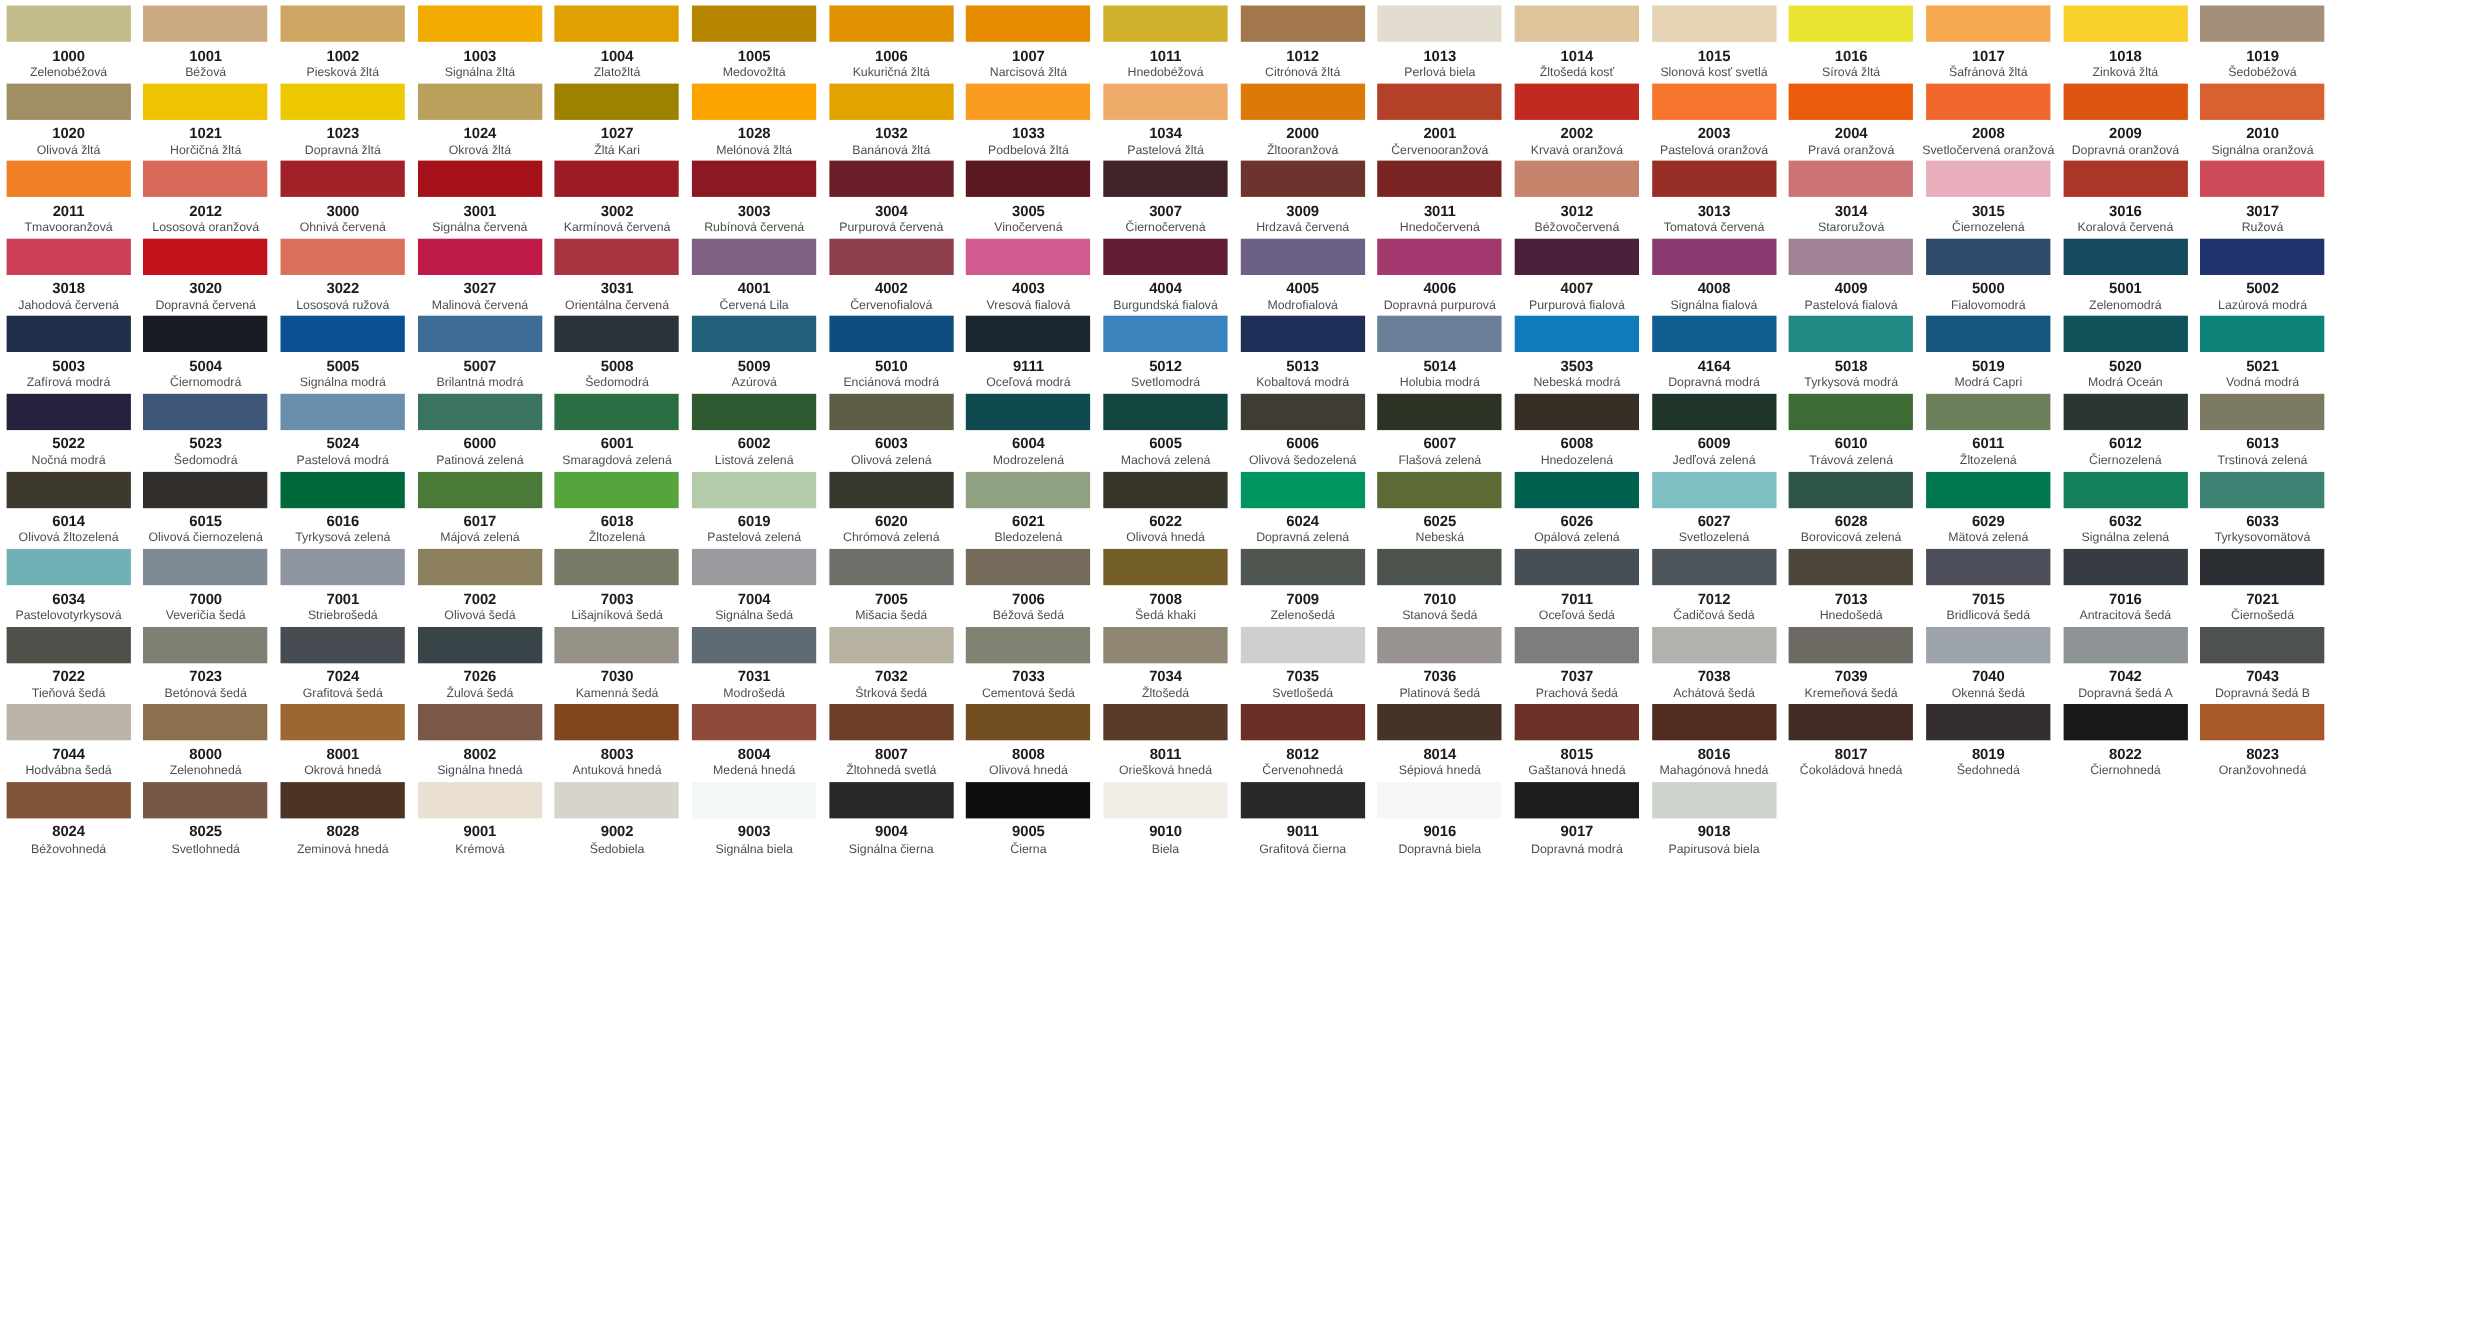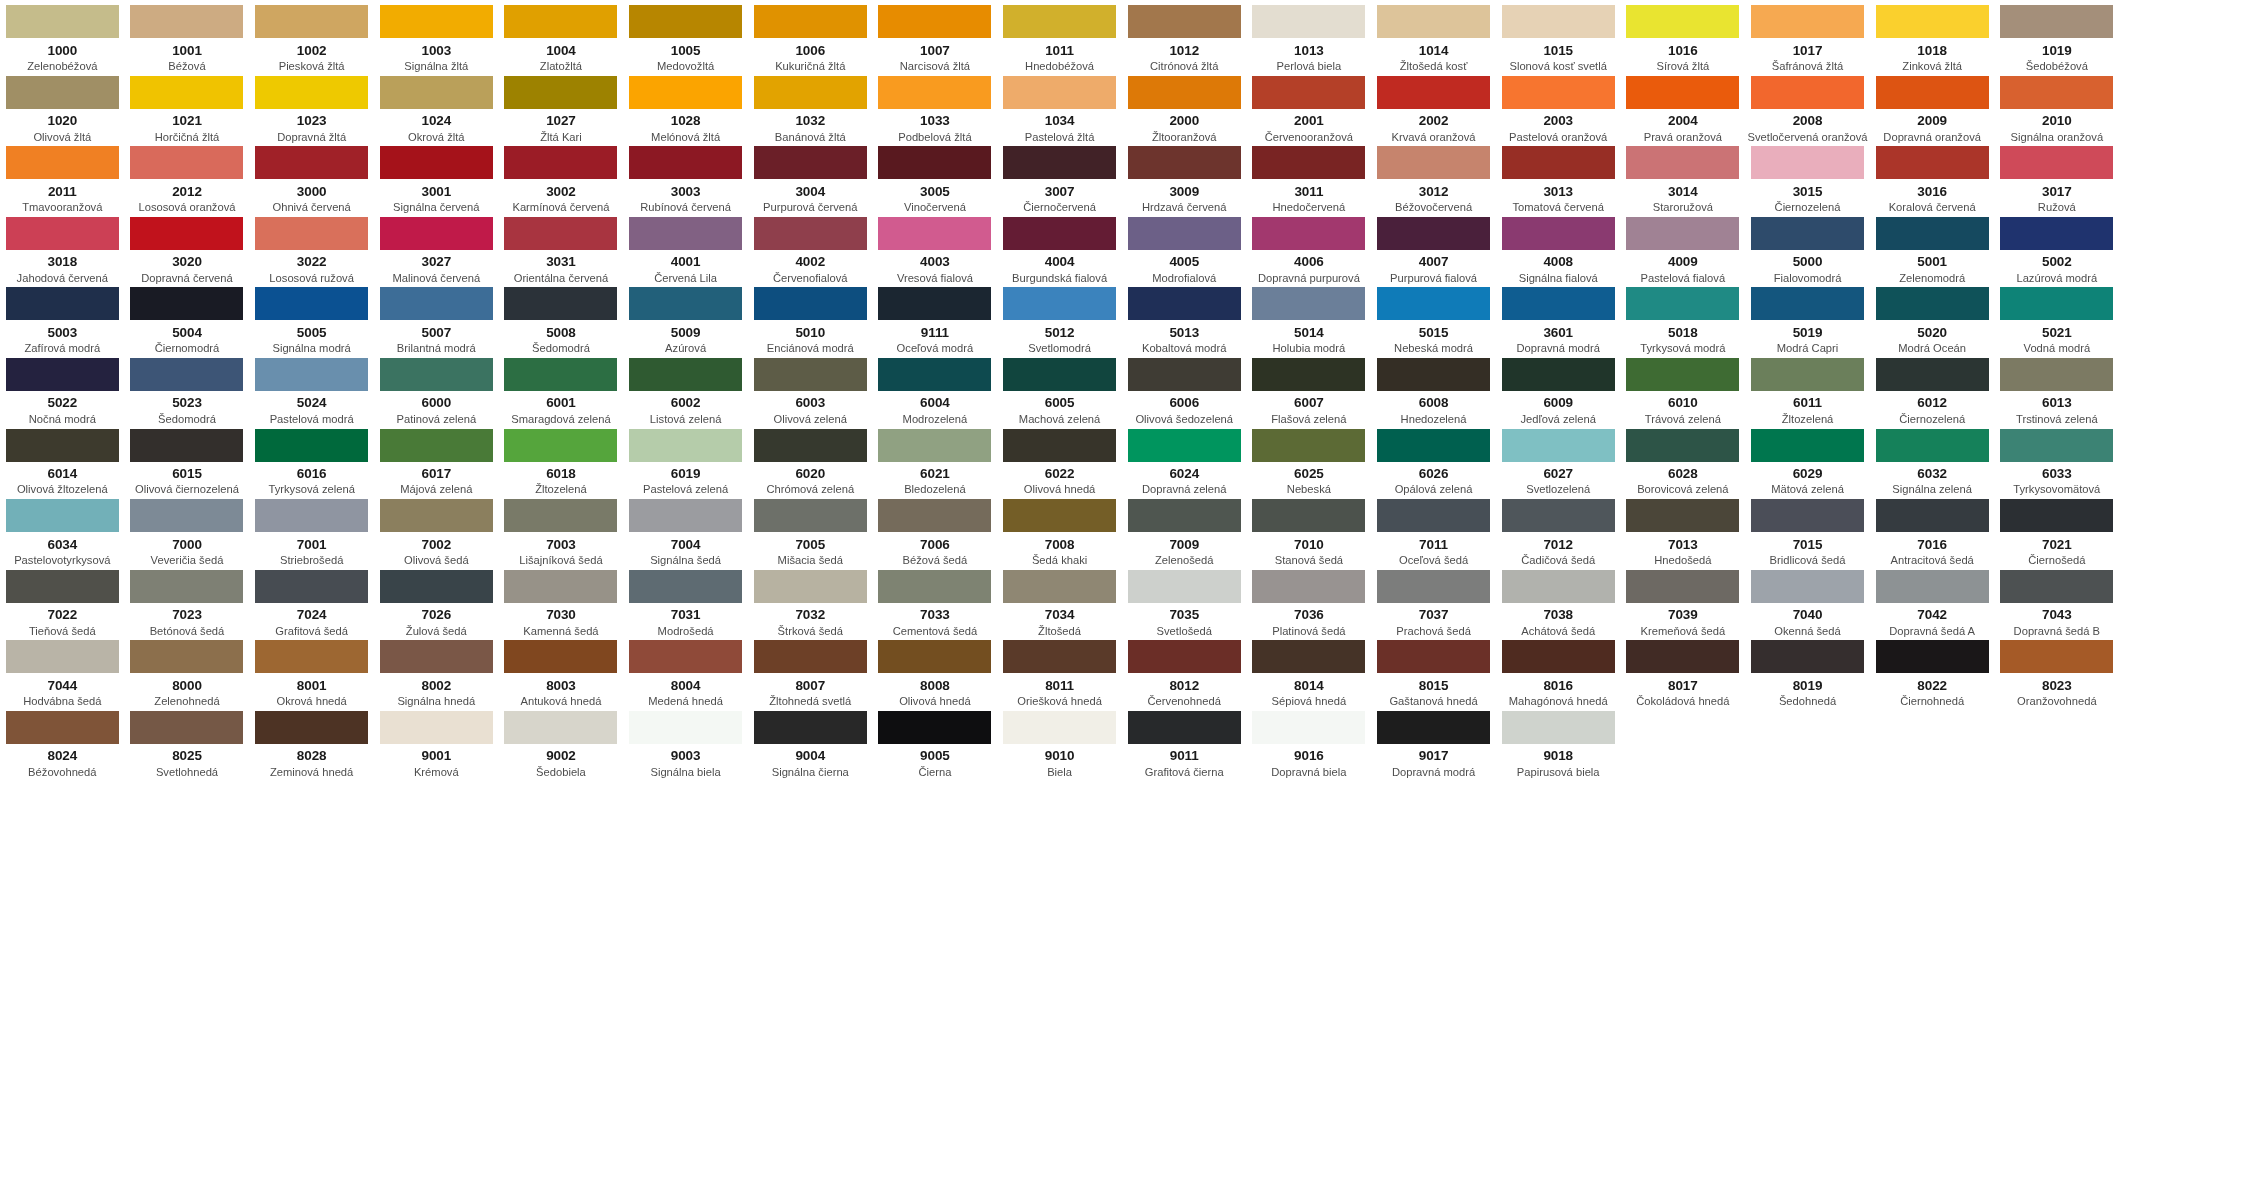--- a/index.html
+++ b/index.html
@@ -467,26 +467,26 @@
         <div class="code">5013</div>
         <div class="cname">Kobaltová modrá</div>
       </div>
       <div class="ral-cell">
         <div class="swatch" style="background: rgb(107, 127, 153);"></div>
         <div class="code">5014</div>
         <div class="cname">Holubia modrá</div>
       </div>
       <div class="ral-cell">
         <div class="swatch" style="background: rgb(15, 123, 184);"></div>
-        <div class="code">5015</div>
+        <div class="code">3503</div>
         <div class="cname">Nebeská modrá</div>
       </div>
       <div class="ral-cell">
         <div class="swatch" style="background: rgb(15, 93, 145);"></div>
-        <div class="code">3601</div>
+        <div class="code">4164</div>
         <div class="cname">Dopravná modrá</div>
       </div>
       <div class="ral-cell">
         <div class="swatch" style="background: rgb(31, 138, 132);"></div>
         <div class="code">5018</div>
         <div class="cname">Tyrkysová modrá</div>
       </div>
       <div class="ral-cell">
         <div class="swatch" style="background: rgb(20, 86, 126);"></div>
         <div class="code">5019</div>

